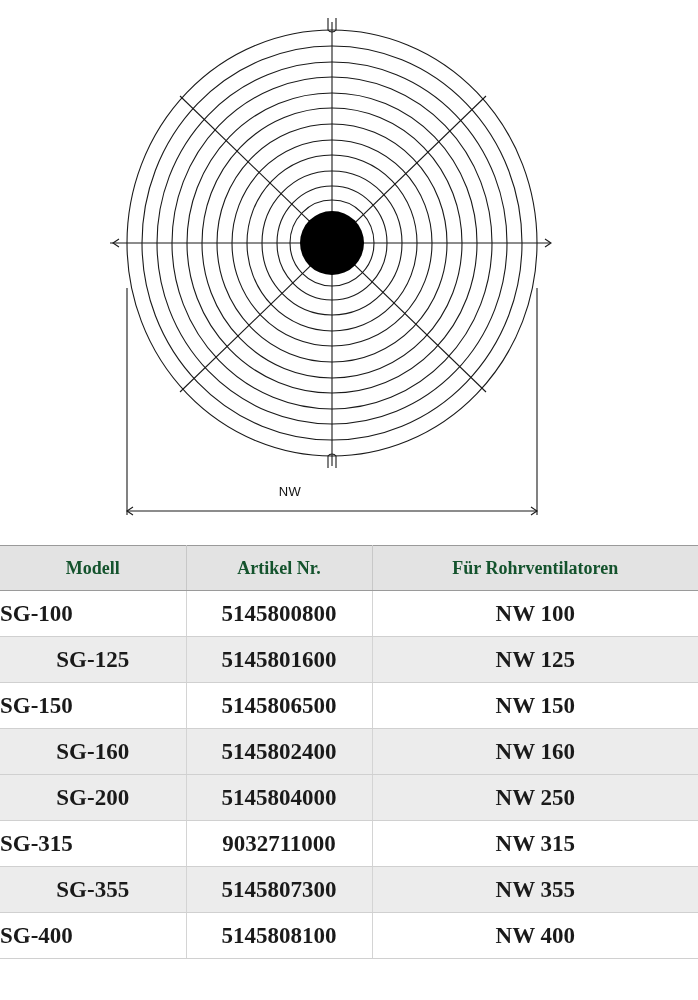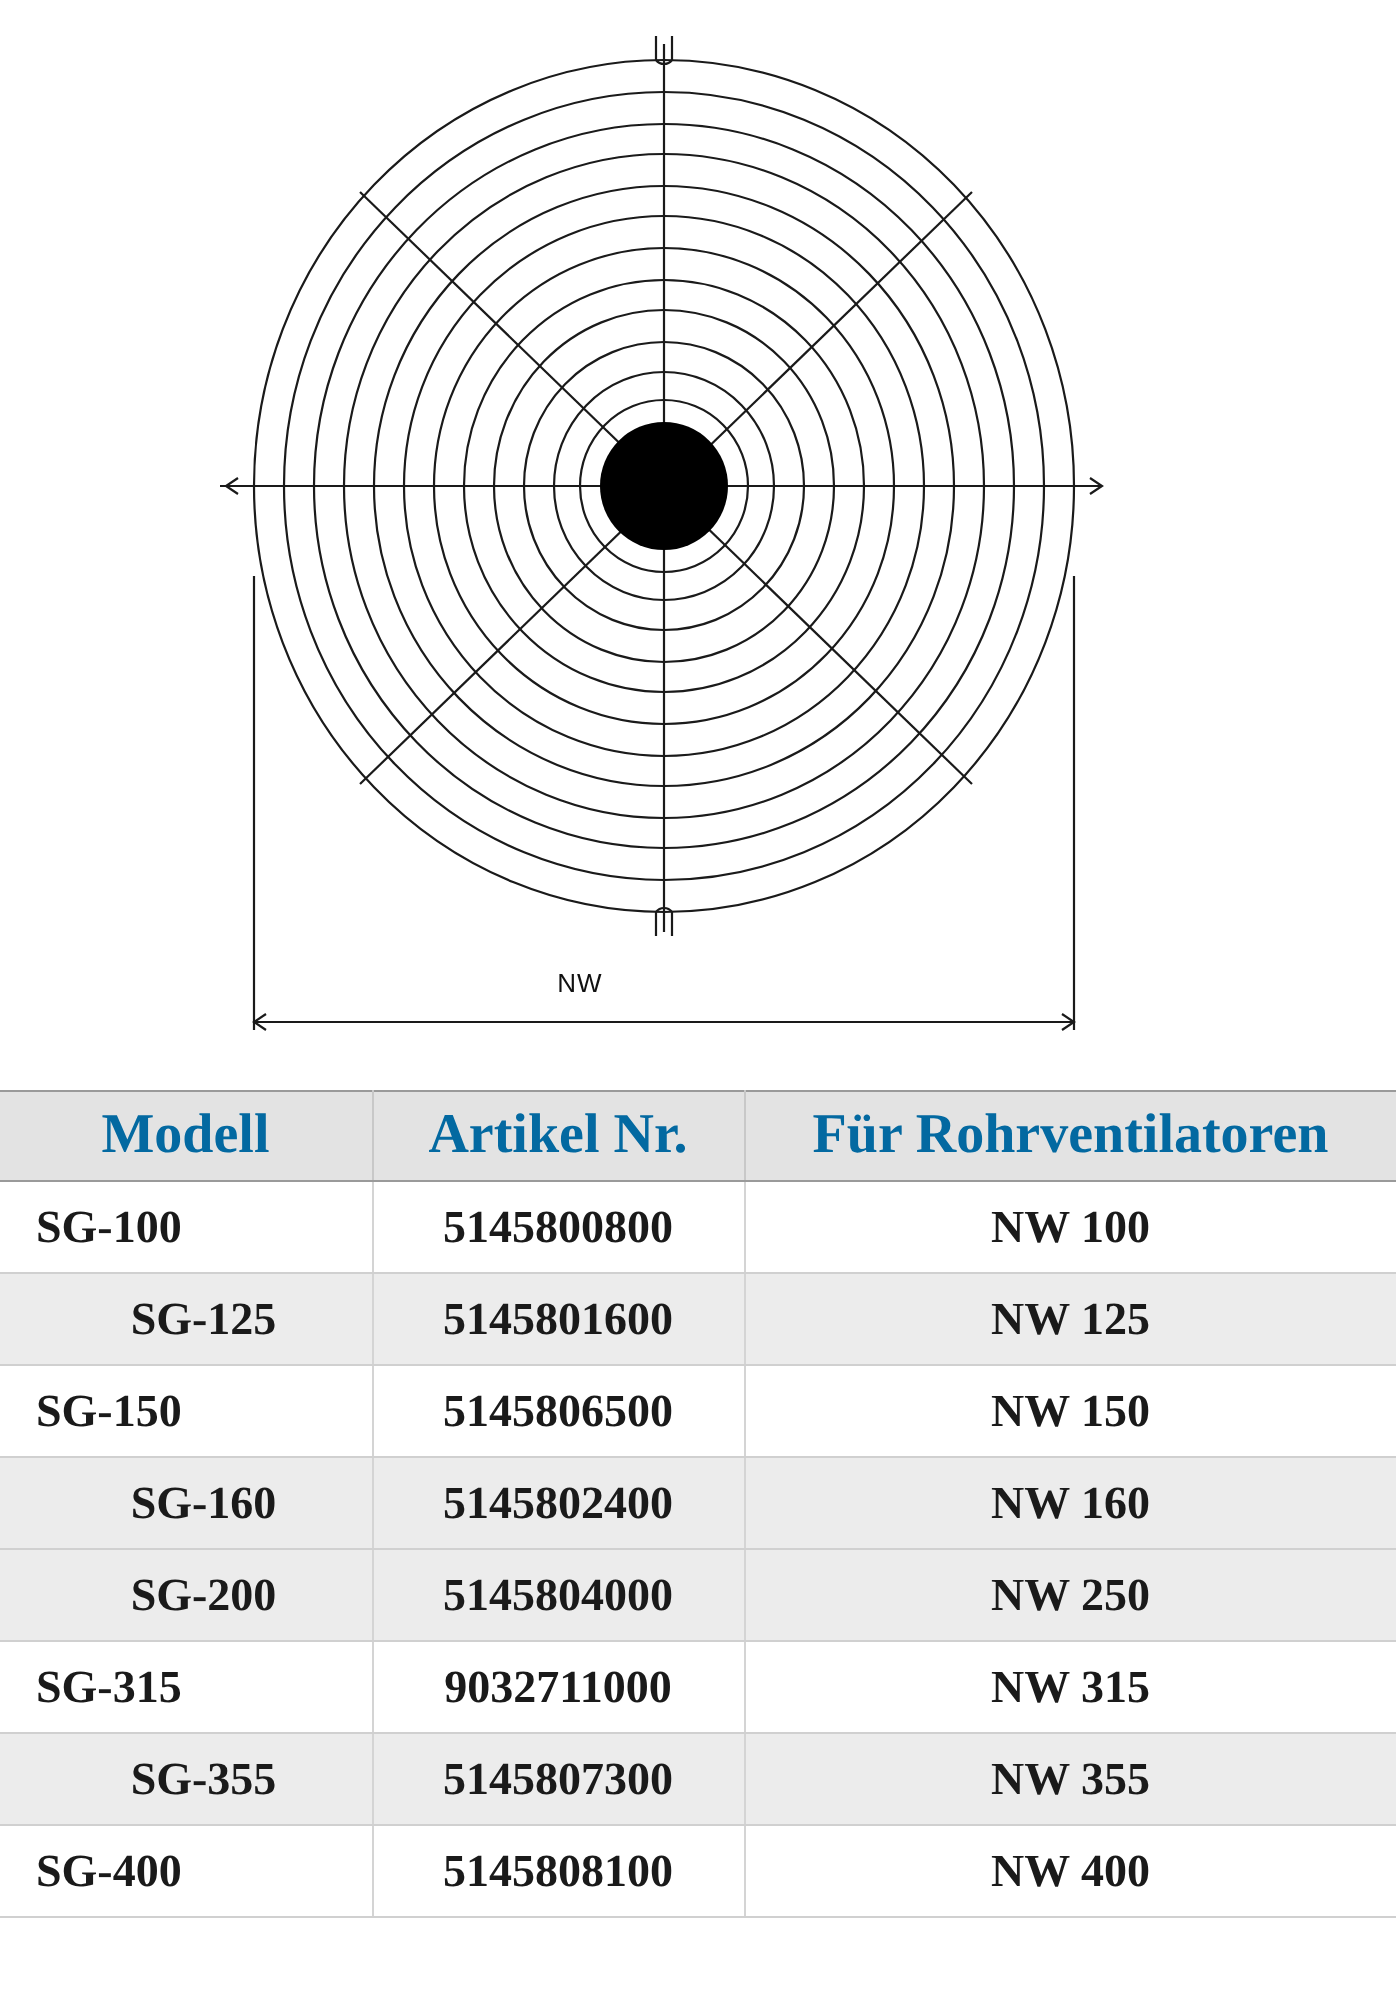--- a/index.html
+++ b/index.html
@@ -50,23 +50,23 @@
     table-layout: fixed;
     font-family: "Liberation Serif", serif;
   }
   #spec-table col.c0 { width: 186px; }
   #spec-table col.c1 { width: 186px; }
   #spec-table col.c2 { width: 326px; }
 
   #spec-table thead th {
     height: 44px;
     background: #e3e3e3;
-    font-size: 28px;
+    font-size: 18px;
     font-weight: bold;
-    color: #0369a1;
+    color: #14532d;
     border-top: 1px solid #9a9a9a;
     border-bottom: 1px solid #9a9a9a;
     border-right: 1px solid #c8c8c8;
     text-align: center;
     padding: 0;
   }
   #spec-table thead th:last-child { border-right: none; }
 
   #spec-table tbody td {
     height: 45px;
@@ -74,21 +74,20 @@
     font-weight: bold;
     color: #1a1a1a;
     border-bottom: 1px solid #d0d0d0;
     border-right: 1px solid #d4d4d4;
     padding: 0;
     text-align: center;
   }
   #spec-table tbody td:last-child { border-right: none; }
   #spec-table tbody td.model {
     text-align: left;
-    padding-left: 18px;
   }
   #spec-table tbody tr.odd td { background: #ffffff; }
   #spec-table tbody tr.even td { background: #ececec; text-align: center; }
 </style>
 </head>
 <body>
 
 <div id="page">
 
   <div id="drawing-area">

